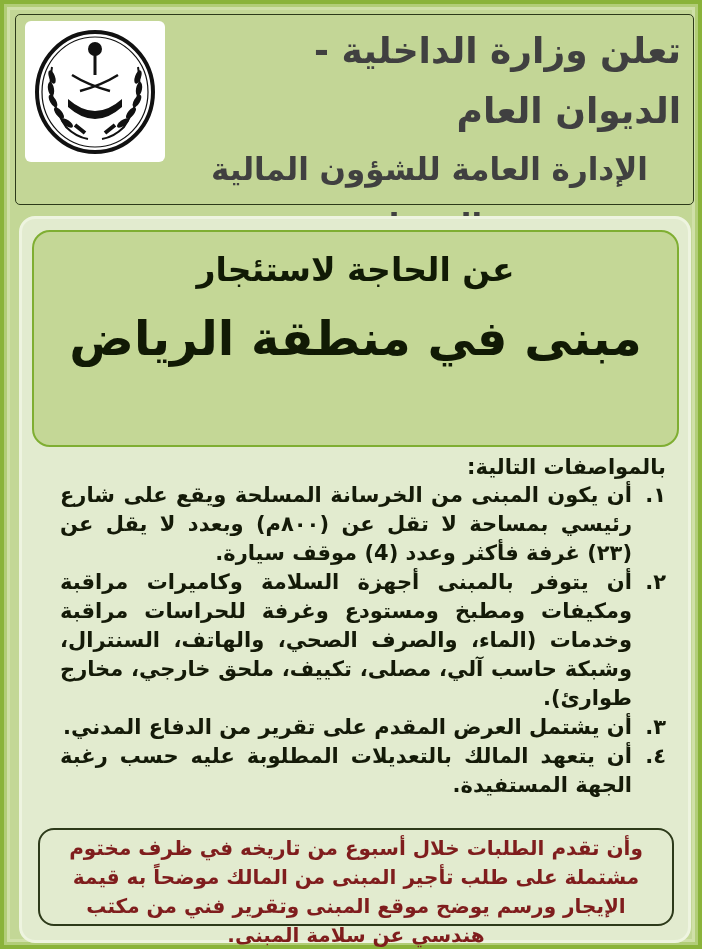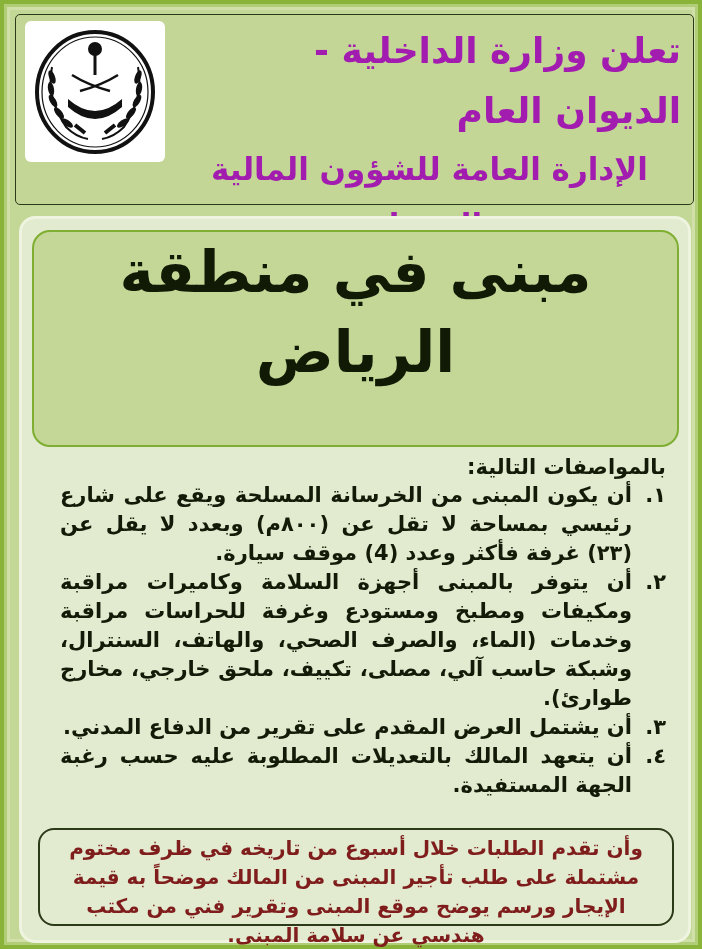--- a/index.html
+++ b/index.html
@@ -27,21 +27,21 @@
     }
     .emblem-card {
       position: absolute; left: 9px; top: 6px; width: 140px; height: 141px;
       background: #ffffff;
       border-radius: 6px;
       display: flex; align-items: center; justify-content: center;
     }
     .header-text {
       position: absolute; left: 160px; right: 10px; top: 6px;
       direction: rtl; text-align: center;
-      color: #a21caf;
+      color: #404040;
       font-weight: bold;
     }
     .header-line1 { font-size: 36px; line-height: 60px; text-align: right; padding-right: 2px; letter-spacing: -0.5px; }
     .header-line2 { font-size: 31px; line-height: 56px; }
     .header-line3 { font-size: 31px; line-height: 56px; }
 
     
     .content-panel {
       position: absolute; left: 15px; top: 212px; width: 672px; height: 727px;
       background: #e2ebcf;
@@ -50,21 +50,21 @@
     }
     .title-box {
       position: absolute; left: 10px; top: 11px; width: 647px; height: 217px;
       background: #c4d796;
       border: 2px solid #7fae32;
       border-radius: 18px;
       direction: rtl; text-align: center;
       color: #111a05; font-weight: bold;
     }
     .title-sub { font-size: 33px; line-height: 56px; margin-top: 10px; }
-    .title-main { font-size: 58px; line-height: 80px; letter-spacing: -1px; }
+    .title-main { font-size: 48px; line-height: 80px; letter-spacing: -1px; }
     .title-city { font-size: 36px; line-height: 58px; }
 
     .specs {
       position: absolute; left: 38px; right: 22px; top: 234px;
       direction: rtl; text-align: right;
       color: #141a08; font-weight: bold;
     }
     .specs-heading { font-size: 21px; line-height: 28px; padding-right: 0; }
     .spec-item { display: flex; font-size: 21px; line-height: 29px; }
     .spec-num { width: 34px; flex-shrink: 0; }
@@ -121,20 +121,21 @@
     </div>
     <div class="header-text">
       <div class="header-line1">تعلن وزارة الداخلية - الديوان العام</div>
       <div class="header-line2">الإدارة العامة للشؤون المالية والخدمات</div>
       <div class="header-line3">المساندة - الإدارة المالية</div>
     </div>
   </div>
 
   <div class="content-panel">
     <div class="title-box">
+      <div class="title-sub">عن الحاجة لاستئجار</div>
       <div class="title-main">مبنى في منطقة الرياض</div>
     </div>
 
     <div class="specs">
       <div class="specs-heading">بالمواصفات التالية:</div>
       <div class="spec-item">
         <span class="spec-num">١.</span>
         <span class="spec-text">أن يكون المبنى من الخرسانة المسلحة ويقع على شارع رئيسي بمساحة لا تقل عن (٨٠٠م) وبعدد لا يقل عن (٢٣) غرفة فأكثر وعدد (4) موقف سيارة.</span>
       </div>
       <div class="spec-item">

